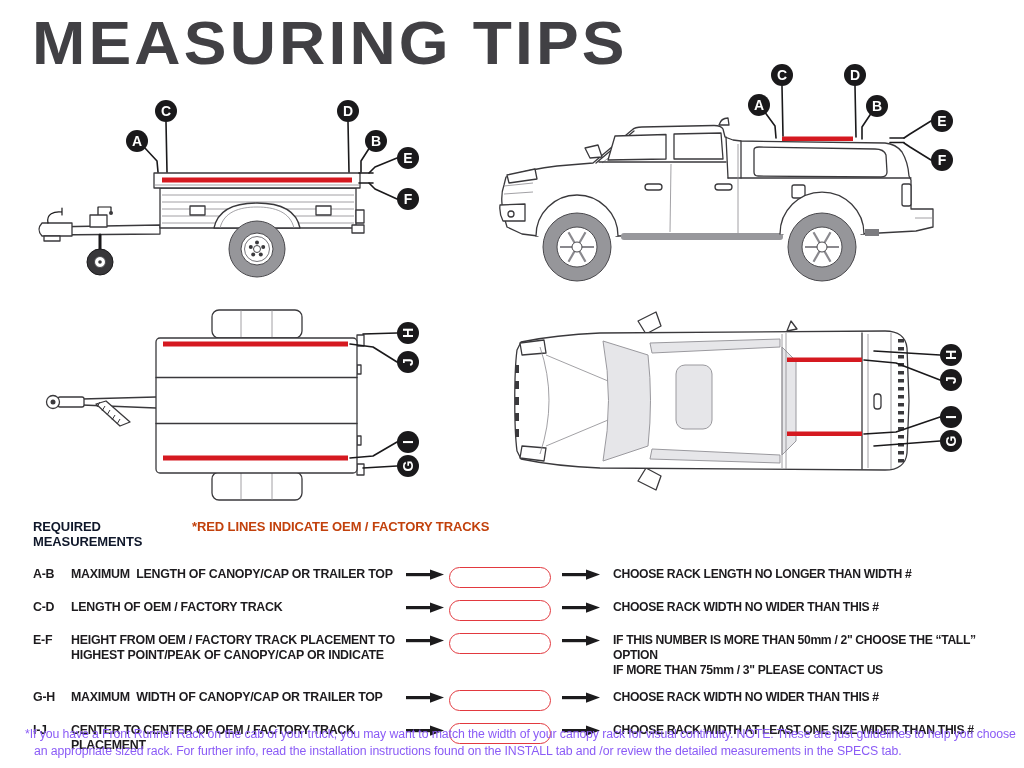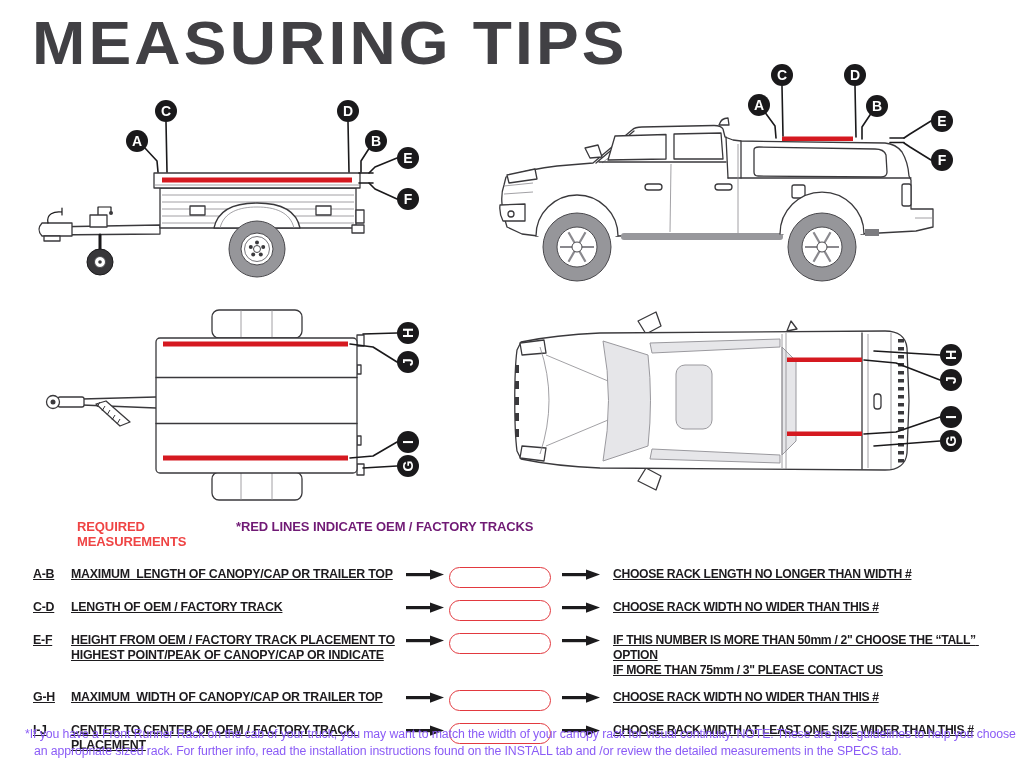--- a/index.html
+++ b/index.html
@@ -30,25 +30,25 @@
   svg .gray{fill:#98989c;stroke:none;}
   svg .red{fill:#d51920;stroke:none;}
   svg .lead{stroke:#1a191b;stroke-width:1.6;fill:none;stroke-linecap:round;stroke-linejoin:round;}
   svg .badge{fill:#1a191b;stroke:none;}
   svg .badge-txt{fill:#ffffff;font-family:"Liberation Sans",sans-serif;font-size:14px;
                  font-weight:bold;text-anchor:middle;}
 
   
   .measure{position:absolute;left:33px;top:519px;width:985px;}
   .measure-head{display:flex;margin-bottom:18px;font-size:13px;font-weight:bold;letter-spacing:-0.1px;}
-  .measure-head .sec{width:159px;color:#ef4444;margin-left:44px;}
-  .measure-head .legend{color:#701a75;}
+  .measure-head .sec{width:159px;color:#0f172a;}
+  .measure-head .legend{color:#c2410c;}
   .mrow{display:grid;grid-template-columns:38px 334px 44px 112px 52px auto;
         align-items:start;margin-bottom:12px;font-size:12.4px;font-weight:bold;
-        letter-spacing:-0.25px;line-height:15px;color:#1d1b1e;text-decoration:underline;}
+        letter-spacing:-0.25px;line-height:15px;color:#1d1b1e;}
   .mrow .desc{white-space:pre-wrap;padding-right:4px;}
   .mrow .outcome-wrap{font-size:12.2px;letter-spacing:-0.35px;}
   .mrow .outcome{white-space:pre-wrap;}
   .arrow{margin-top:2px;}
   .arrow svg{display:block;}
   .arrow .glyph{fill:#1c1b1d;}
   .pill{width:102px;height:21px;border:1.7px solid #e2393f;border-radius:12px;
         background:#fff;box-sizing:border-box;font-size:12px;text-align:center;line-height:18px;color:#1d1b1e;}
 
   

